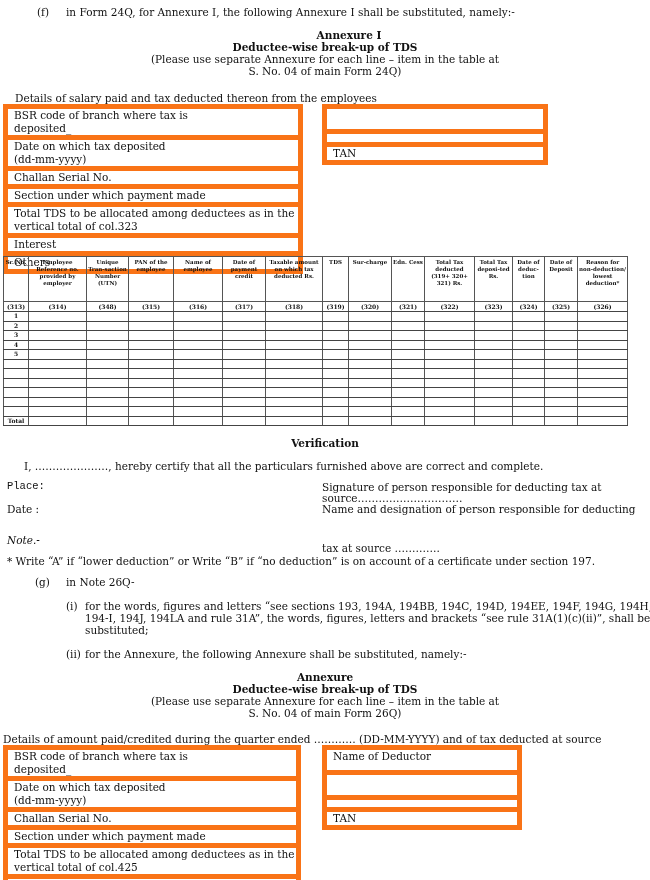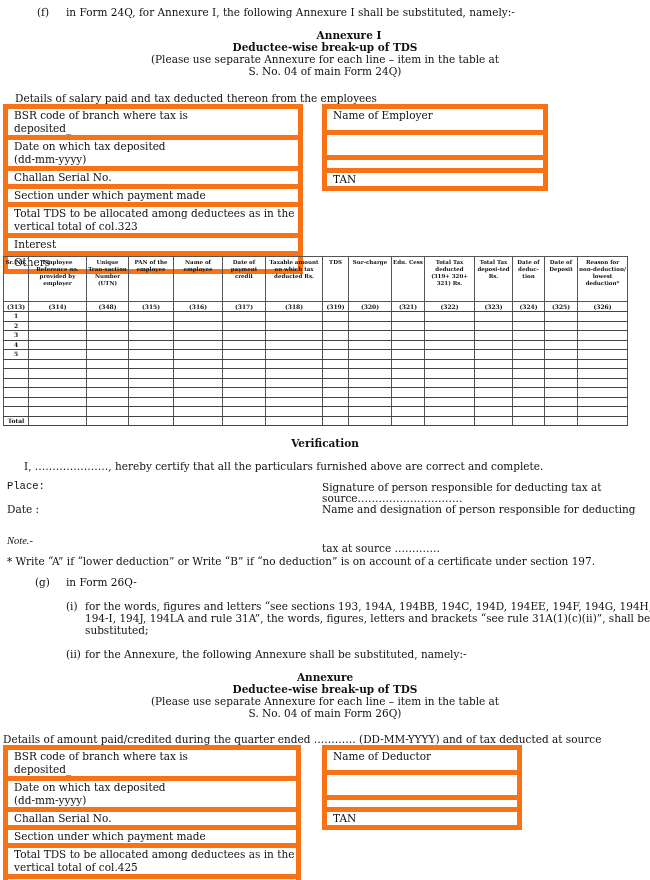--- a/index.html
+++ b/index.html
@@ -59,23 +59,20 @@
         <td>Interest</td>
       </tr>
   <tr style="height:13px">
         <td>Others</td>
       </tr>
 </tbody>
   </table>
 
 <table class="box" style="left:322px;top:104px;width:226px;">
   <tbody>
-      <tr style="height:26px">
-        <td>Name of Employer</td>
-      </tr>
   <tr style="height:25px">
         <td></td>
       </tr>
   <tr style="height:13px">
         <td></td>
       </tr>
   <tr style="height:13px">
         <td>TAN</td>
       </tr>
 </tbody>
@@ -344,25 +341,25 @@
 </table>
 
 <div class="abs t center bold" style="top:437px;">Verification</div>
 <div class="abs t" style="left:24px;top:460px;">I, …………………, hereby certify that all the particulars furnished above are correct and complete.</div>
 <div class="abs t" style="left:7px;top:480px;font-family:Liberation Mono, monospace;">Place:</div>
 <div class="abs t" style="left:7px;top:503px;">Date :</div>
 <div class="abs t" style="left:322px;top:481px;">Signature of person responsible for deducting tax at</div>
 <div class="abs t" style="left:322px;top:492px;">source…………………………</div>
 <div class="abs t" style="left:322px;top:503px;">Name and designation of person responsible for deducting</div>
 <div class="abs t" style="left:322px;top:514px;margin-top:28px;">tax at source ………….</div>
-<div class="abs t ital" style="left:7px;top:534px;font-family:Liberation Serif, serif;">Note.-</div>
+<div class="abs t ital" style="left:7px;top:534px;">Note.-</div>
 <div class="abs t" style="left:7px;top:555px;">* Write “A” if “lower deduction” or Write “B” if “no deduction” is on account of a certificate under section 197.</div>
 
 <div class="abs t" style="left:35px;top:576px;">(g)</div>
-<div class="abs t" style="left:66px;top:576px;">in Form 26Q-</div>
+<div class="abs t" style="left:66px;top:576px;">in Note 26Q-</div>
 <div class="abs t" style="left:66px;top:600px;">(i)</div>
 <div class="abs t" style="left:85px;top:600px;">for the words, figures and letters “see sections 193, 194A, 194BB, 194C, 194D, 194EE, 194F, 194G, 194H,</div>
 <div class="abs t" style="left:85px;top:612px;">194-I, 194J, 194LA and rule 31A”, the words, figures, letters and brackets “see rule 31A(1)(c)(ii)”, shall be</div>
 <div class="abs t" style="left:85px;top:624px;">substituted;</div>
 <div class="abs t" style="left:66px;top:648px;">(ii)</div>
 <div class="abs t" style="left:85px;top:648px;">for the Annexure, the following Annexure shall be substituted, namely:-</div>
 
 <div class="abs t center bold" style="top:671px;">Annexure</div>
 <div class="abs t center bold" style="top:683px;">Deductee-wise break-up of TDS</div>
 <div class="abs t center" style="top:695px;">(Please use separate Annexure for each line – item in the table at</div>

